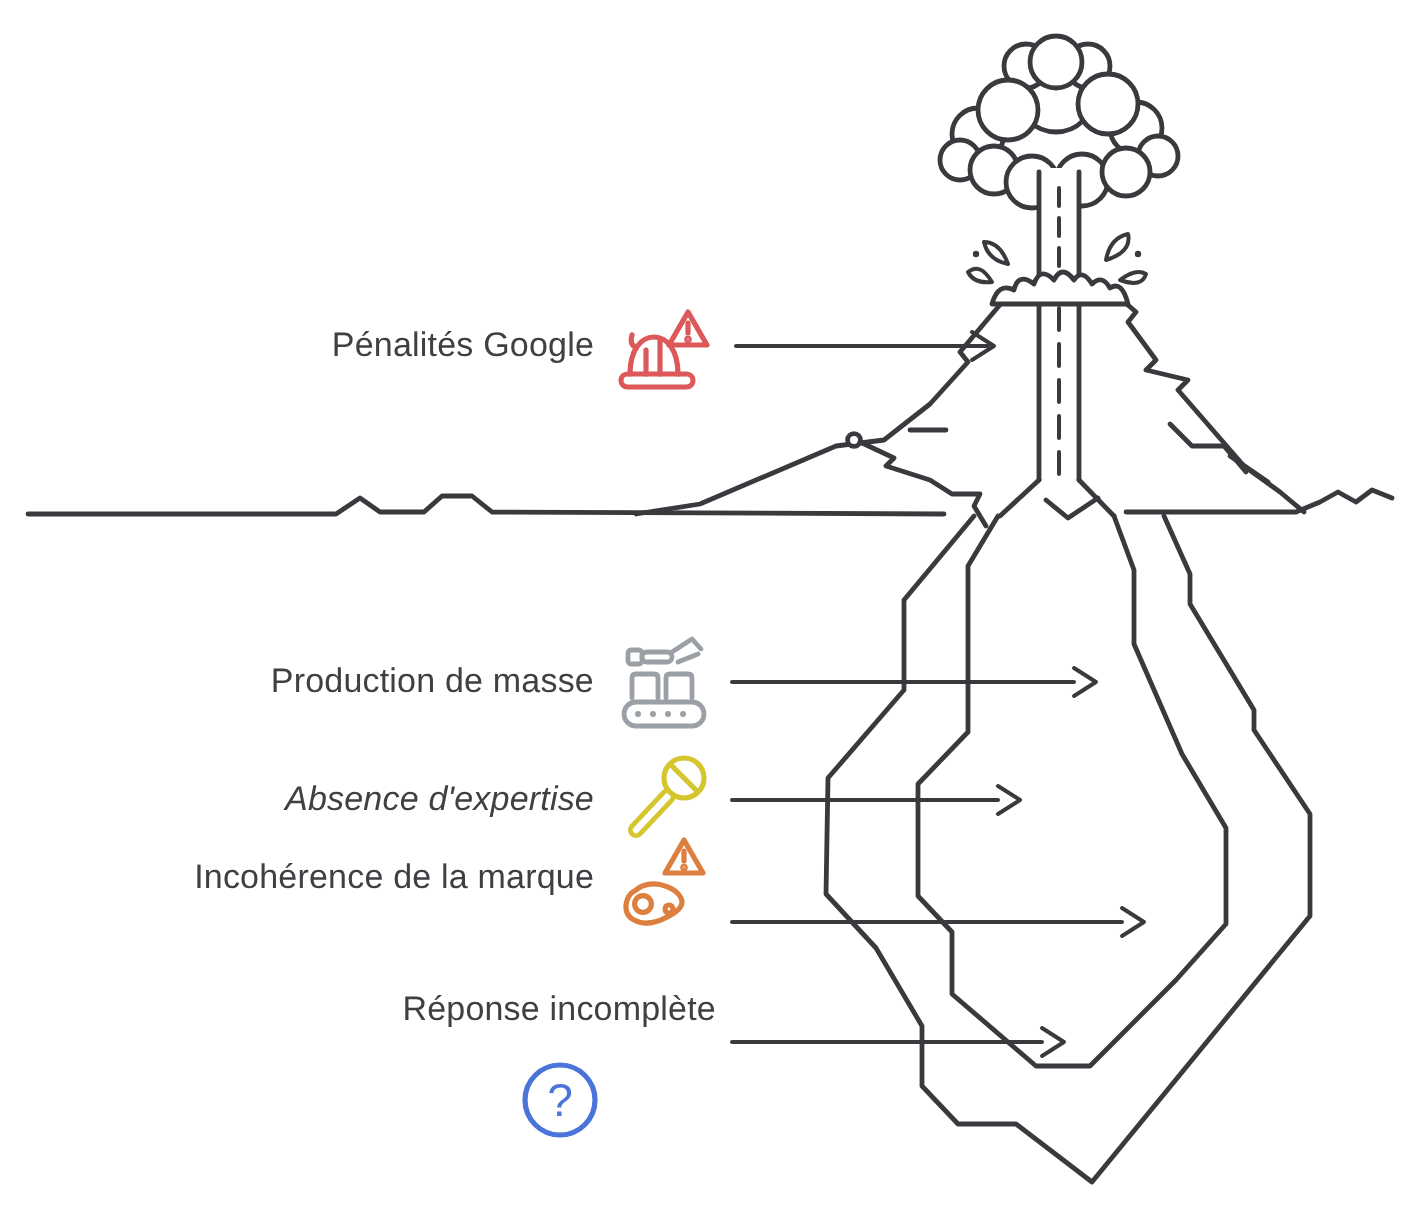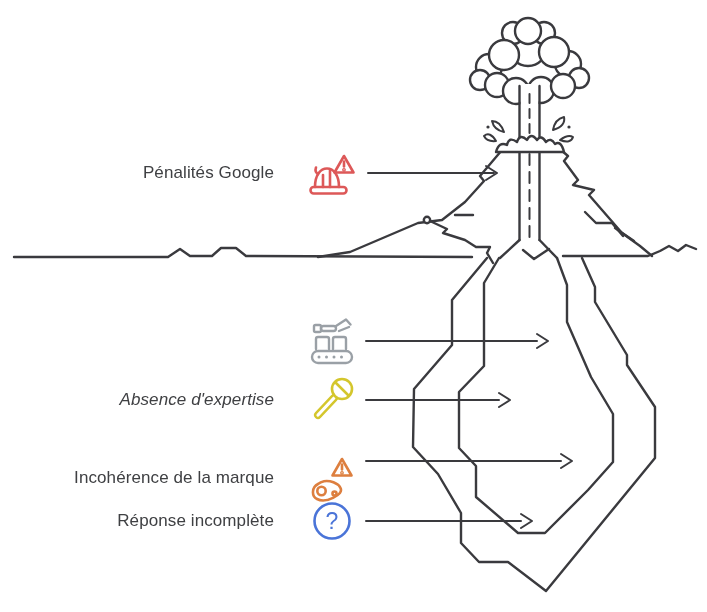--- a/index.html
+++ b/index.html
@@ -7,34 +7,34 @@
        font-family:"Liberation Sans", sans-serif;}
   .stage{position:absolute;inset:0;width:707px;height:612px;}
   svg{display:block;}
   .art{position:absolute;left:0;top:0;}
   .label-row{
     position:absolute;
     right:349px;
     height:52px;
     display:flex;
     align-items:center;
-    gap:32px;
+    gap:9px;
     white-space:nowrap;
   }
   .label-text{
     font-size:17px;
     color:#3f4043;
     letter-spacing:0.1px;
   }
   .label-icon{width:52px;height:52px;flex:0 0 52px;}
   .row-1{top:147px;}
   .row-2{top:315px;}
   .row-3{top:374px;font-style:italic;}
-  .row-4{top:452px;justify-content:space-between;}
-  .row-5{top:495px;}
+  .row-4{top:413px;justify-content:space-between;}
+  .row-5{top:495px;flex-direction:column;}
 </style>
 </head>
 <body>
 
 <div class="stage">
 
   <svg class="art" width="707" height="612" viewBox="0 0 707 612">
     <g fill="none" stroke="#3a3a3e" stroke-width="2.4" stroke-linecap="round" stroke-linejoin="round">
 
       <path d="M487,258 L452,300 L452,345 L414,389 L413,447 L438,474 L461,513 L461,543 L479,562 L508,562 L546,591 L655,458 L655,407 L627,365 L627,355 L595,302 L595,287 L582,258"></path>
@@ -129,20 +129,21 @@
         <path d="M9,40 C9,28 14.5,21.5 21,21.5 C27.5,21.5 33,28 33,40"></path>
         <path d="M17,28 L17,40"></path>
           <path d="M24,23.5 L24,40"></path>
         <path d="M12,27 Q8.5,25 10,20.5"></path>
         <rect x="4.5" y="40" width="36" height="6.5" rx="3.2"></rect>
       </g>
     </svg>
   </div>
 
   <div class="label-row row-2">
+    <span class="label-text">Production de masse</span>
     <svg class="label-icon" viewBox="0 0 52 52">
       <g fill="none" stroke="#9aa0a6" stroke-width="2.4" stroke-linecap="round" stroke-linejoin="round">
         <rect x="6" y="36" width="40" height="12" rx="6"></rect>
         <circle cx="13" cy="42" r="1.5" fill="#9aa0a6" stroke="none"></circle>
         <circle cx="20.5" cy="42" r="1.5" fill="#9aa0a6" stroke="none"></circle>
         <circle cx="28" cy="42" r="1.5" fill="#9aa0a6" stroke="none"></circle>
         <circle cx="35.5" cy="42" r="1.5" fill="#9aa0a6" stroke="none"></circle>
         <path d="M10,34 L10,24 Q10,22 12,22 L21,22 Q23,22 23,24 L23,34"></path>
         <path d="M27,34 L27,24 Q27,22 29,22 L38,22 Q40,22 40,24 L40,34"></path>
         <rect x="8" y="10" width="7" height="7" rx="1.5"></rect>

